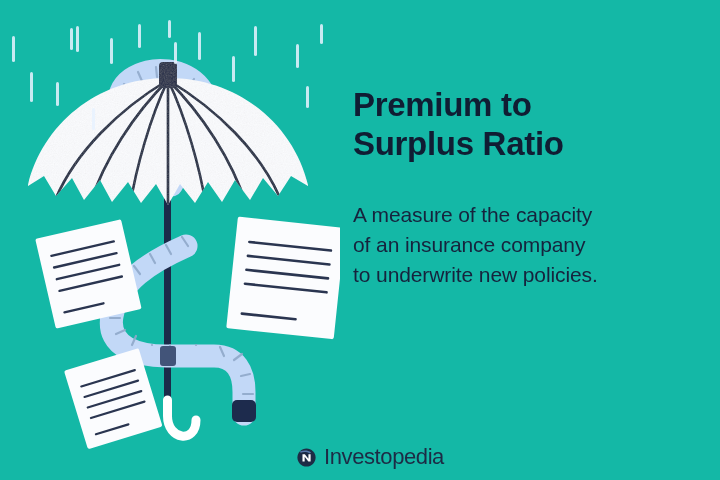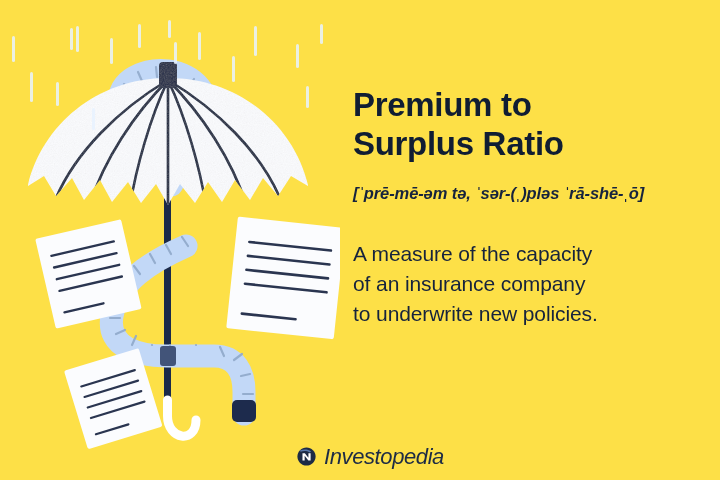--- a/index.html
+++ b/index.html
@@ -5,21 +5,21 @@
   html, body {
     margin: 0;
     padding: 0;
     background: #ffffff;
   }
   #canvas {
     position: relative;
     width: 720px;
     height: 480px;
     overflow: hidden;
-    background: #fde047;
+    background: #14b8a6;
     font-family: "Liberation Sans", sans-serif;
   }
 
   
   .rain { position: absolute; background: #e8f2ff; border-radius: 2px; opacity: .85; }
 
   
   #illustration { position: absolute; left: 0; top: 0; width: 340px; height: 480px; }
 
   
@@ -55,23 +55,22 @@
     white-space: pre-line;
     letter-spacing: -0.1px;
   }
 
   
   #logo {
     position: absolute;
     left: 296px;
     top: 446px;
     display: flex;
-    align-items: flex-start;
+    align-items: center;
     gap: 7px;
-    font-style: italic;
   }
   #logo-mark { width: 21px; height: 21px; display: block; }
   #logo-word {
     font-size: 22px;
     color: #1d2b45;
     letter-spacing: -0.4px;
     line-height: 1;
   }
 </style>
 </head>
@@ -243,21 +242,20 @@
     <div class="rain" style="left:296px; top:44px;  width:3px; height:24px;"></div>
     <div class="rain" style="left:306px; top:86px;  width:3px; height:22px;"></div>
     <div class="rain" style="left:320px; top:24px;  width:3px; height:20px;"></div>
     <div class="rain" style="left:168px; top:20px;  width:3px; height:18px;"></div>
     <div class="rain" style="left:92px;  top:108px; width:3px; height:22px;"></div>
   </div>
 
   <div id="text-col">
     <h1 id="title">Premium to
 Surplus Ratio</h1>
-    <p id="pronunciation">[ˈprē-mē-əm tə, ˈsər-(ˌ)pləs ˈrā-shē-ˌō]</p>
     <p id="definition">A measure of the capacity
 of an insurance company
 to underwrite new policies.</p>
   </div>
 
   <div id="logo">
     <svg id="logo-mark" viewBox="0 0 24 24">
       <path d="M12 1.6 C6.3 1.6 1.6 6.3 1.6 12 C1.6 17.7 6.3 22.4 12 22.4 C17.7 22.4 22.4 17.7 22.4 12 C22.4 6.3 17.7 1.6 12 1.6 Z" fill="#1d2b45"></path>
       <path d="M7.4 16.6 L7.4 8.2 L10.1 8.2 L14.2 13.4 L14.2 8.2 L16.7 8.2 L16.7 16.6 L14.1 16.6 L9.9 11.2 L9.9 16.6 Z" fill="#ffffff"></path>
       <path d="M4.4 5.2 C8.6 3.4 13.8 3.6 17.2 6.2 L15.6 7.4 C12.6 5.4 8.4 5.2 5.3 6.6 Z" fill="#86b6fe" opacity=".55"></path>

